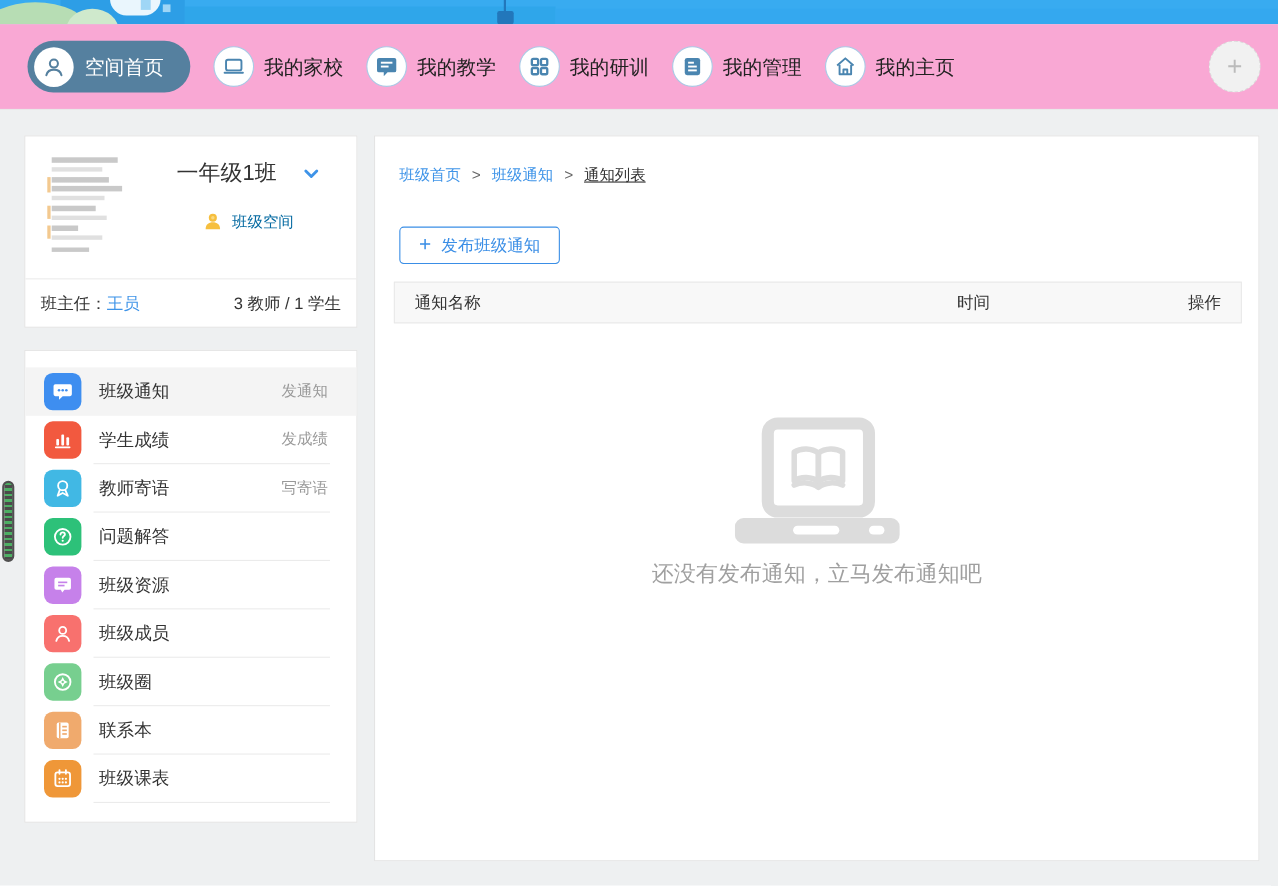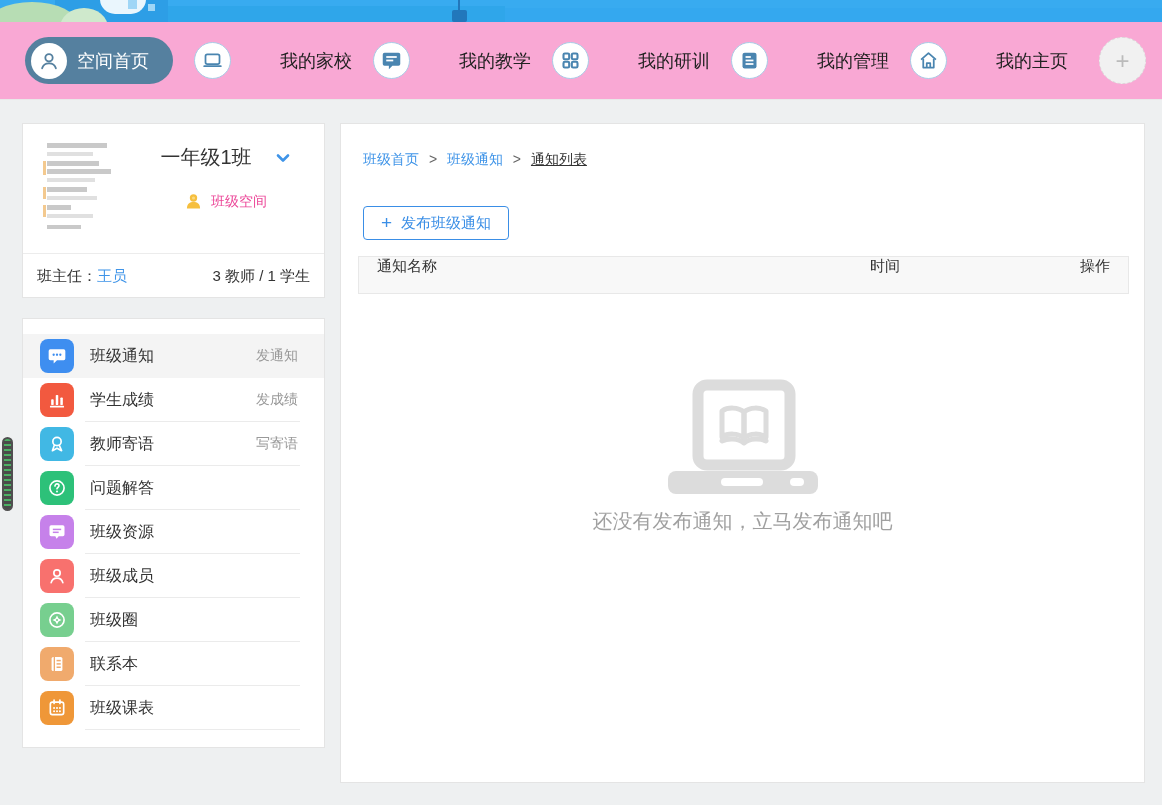--- a/index.html
+++ b/index.html
@@ -21,21 +21,21 @@
   .banner .cloud { position:absolute; left:100px; top:-16px; width:46px; height:30px; border-radius:16px; background:#eaf6fd; }
   .banner .puff1 { position:absolute; left:128px; top:0; width:9px; height:9px; background:#9fd6f6; }
   .banner .puff2 { position:absolute; left:148px; top:4px; width:7px; height:7px; background:#9fd6f6; }
   .banner .swing { position:absolute; left:452px; top:10px; width:15px; height:12px; background:#2277bb; border-radius:2px; }
   .banner .swing::before { content:""; position:absolute; left:6px; top:-10px; width:2px; height:10px; background:#2277bb; }
 
   
   .navbar { position:absolute; top:22px; left:0; width:1162px; height:78px; background:#f9a8d4; border-bottom:1px solid #e9e9e9; display:flex; align-items:center; padding-left:25px; }
   .nav-pill { display:flex; align-items:center; height:47px; padding:0 24px 0 6px; border-radius:24px; background:#55809f; color:#fff; font-size:18px; cursor:pointer; }
   .nav-pill .pill-ic { width:36px; height:36px; border-radius:50%; background:#fff; display:flex; align-items:center; justify-content:center; margin-right:10px; }
-  .nav-item { display:flex; align-items:center; margin-left:21px; font-size:18px; color:#222; cursor:pointer;gap:40px; }
+  .nav-item { display:flex; align-items:center; margin-left:21px; font-size:18px; color:#222; cursor:pointer; }
   .nav-item .ring { width:37px; height:37px; border-radius:50%; border:1px solid #a9cbe6; background:#fff; display:flex; align-items:center; justify-content:center; margin-right:9px; }
   .nav-add { position:absolute; right:16px; top:15px; width:47px; height:47px; border-radius:50%; background:#f1f1f1; border:1px dashed #dcdcdc; color:#bbb; font-size:24px; display:flex; align-items:center; justify-content:center; cursor:pointer; font-weight:300; }
 
   
   .side-handle { position:absolute; left:2px; top:437px; width:11px; height:74px; border-radius:6px; border:2px solid #4f4f4f; background:repeating-linear-gradient(180deg,#4caf63 0 2px,#4a4a4a 2px 5px); }
 
   
   .card { position:absolute; background:#fff; border:1px solid #e4e4e4; }
   .class-card { left:22px; top:123px; width:303px; height:175px; }
   .class-cover { position:absolute; left:10px; top:7px; width:90px; height:104px; background:
@@ -48,42 +48,42 @@
       linear-gradient(#f3c98f,#f3c98f) 10px 56px/3px 12px no-repeat,
       linear-gradient(#c9c9c9,#c9c9c9) 14px 56px/40px 5px no-repeat,
       linear-gradient(#e0e0e0,#e0e0e0) 14px 65px/50px 4px no-repeat,
       linear-gradient(#f3c98f,#f3c98f) 10px 74px/3px 12px no-repeat,
       linear-gradient(#c9c9c9,#c9c9c9) 14px 74px/24px 5px no-repeat,
       linear-gradient(#e0e0e0,#e0e0e0) 14px 83px/46px 4px no-repeat,
       linear-gradient(#c9c9c9,#c9c9c9) 14px 94px/34px 4px no-repeat,
       #fff; }
   .class-right { position:absolute; left:104px; top:20px; width:196px; text-align:center; }
   .class-title { font-size:20px; color:#333; display:inline-flex; align-items:center; gap:24px; cursor:pointer; }
-  .class-badge { margin-top:20px; display:inline-flex; align-items:center; gap:7px; font-size:14px; color:#ec4899; }
+  .class-badge { margin-top:20px; display:inline-flex; align-items:center; gap:7px; font-size:14px; color:#0369a1; }
   .class-div { position:absolute; left:0; top:129px; width:100%; border-top:1px solid #ececec; }
   .class-foot { position:absolute; left:0; top:130px; width:100%; height:45px; display:flex; align-items:center; justify-content:space-between; padding:0 14px; font-size:15px; }
   .link-blue { color:#3f94e8; cursor:pointer; }
 
   
   .menu-card { left:22px; top:318px; width:303px; height:430px; padding-top:15px; }
   .menu-row { position:relative; height:44px; display:flex; align-items:center; padding:0 26px 0 17px; cursor:pointer; }
   .menu-row.active { background:#f4f4f4; }
   .menu-row:not(.active)::after { content:""; position:absolute; left:62px; right:24px; bottom:0; border-bottom:1px solid #ebebeb; }
   .menu-ic { width:34px; height:34px; border-radius:8px; display:flex; align-items:center; justify-content:center; flex:0 0 34px; }
   .menu-label { font-size:16px; color:#333; margin-left:16px; flex:1; }
   .menu-hint { font-size:14px; color:#999; }
 
   
   .main-panel { left:340px; top:123px; width:805px; height:660px; }
   .crumbs { position:absolute; left:22px; top:27px; font-size:14px; color:#666; }
   .crumbs .sep { margin:0 6px; color:#666; }
   .crumbs .cur { color:#333;text-decoration:underline; }
   .pub-btn { position:absolute; left:22px; top:82px; height:34px; padding:0 17px; background:#fff; border:1px solid #3a8ee6; border-radius:4px; color:#3a8ee6; font-size:15px; display:inline-flex; align-items:center; gap:9px; cursor:pointer; }
   .pub-btn .plus { font-size:19px; font-weight:400; line-height:1; margin-top:-2px; }
-  .thead { position:absolute; left:17px; top:132px; width:771px; height:38px; background:#f8f8f8; border:1px solid #e8e8e8; display:flex; align-items:flex-start; padding:0 18px; font-size:15px; color:#333; }
+  .thead { position:absolute; left:17px; top:132px; width:771px; height:38px; background:#f8f8f8; border:1px solid #e8e8e8; display:flex; align-items:center; padding:0 18px; font-size:15px; color:#333; }
   .thead .c1 { flex:1; }
   .thead .c2 { width:190px; }
   .thead .c3 { width:50px; text-align:right; }
   .empty { position:absolute; left:0; top:255px; width:100%; text-align:center; }
   .empty .txt { margin-top:13px; font-size:20px; color:#a0a0a0; }
 
   svg { display:block; }
 </style>
 </head>
 <body>

